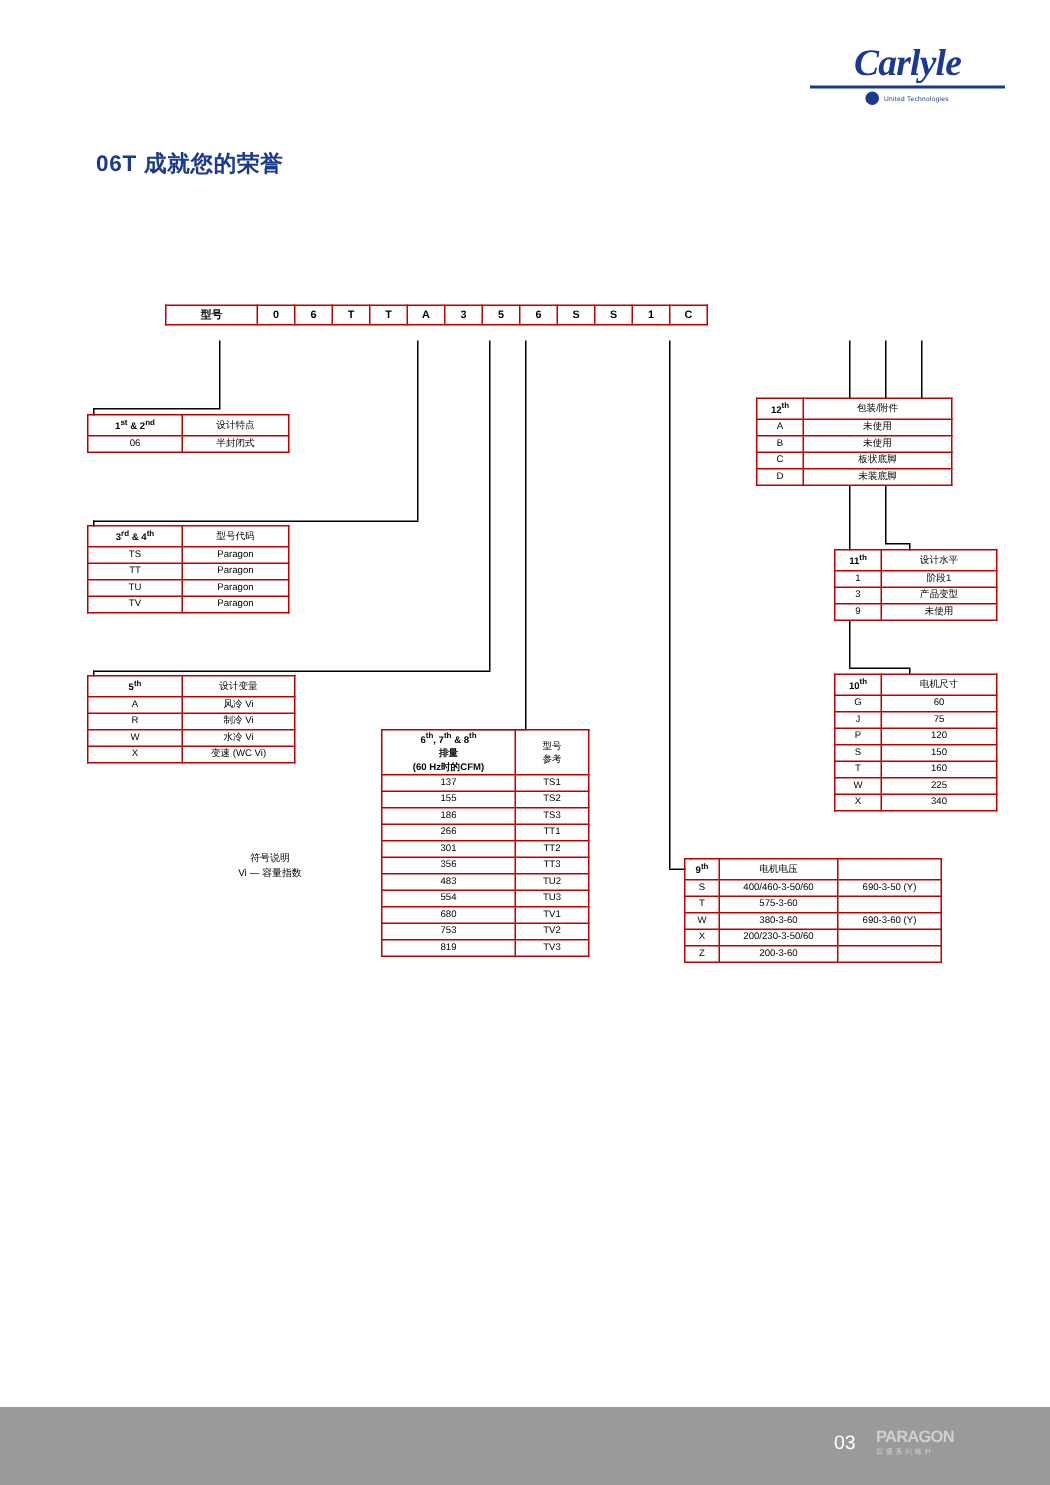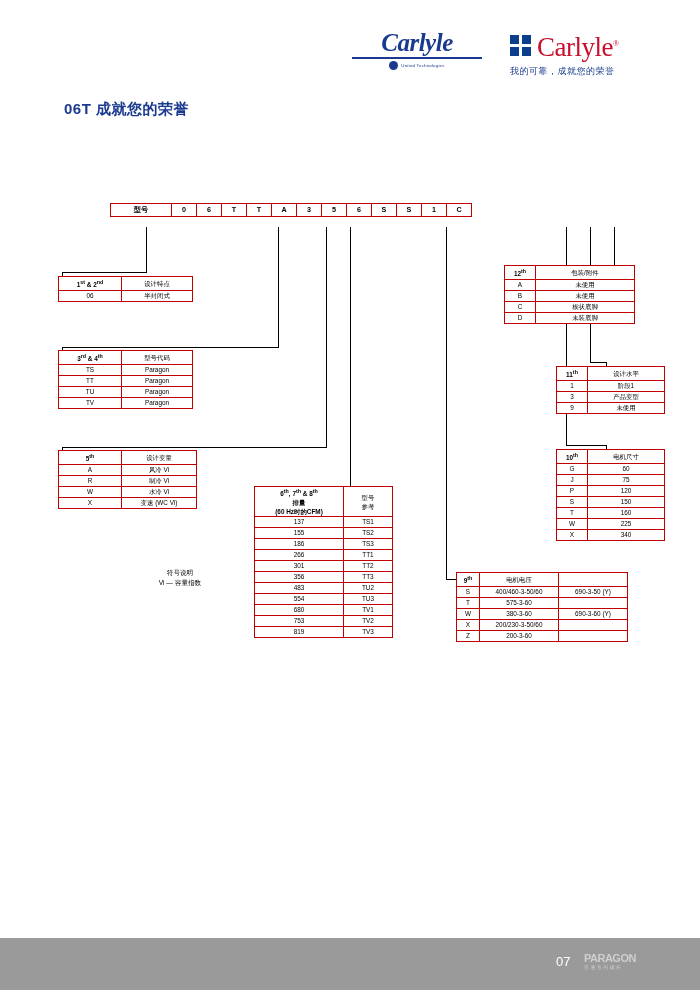--- a/index.html
+++ b/index.html
@@ -81,34 +81,20 @@
   <div class="logos">
     <div class="carrier-logo">
       <div class="carrier-word">Carlyle</div>
       <div class="carrier-rule"></div>
       <div class="carrier-sub">
         <div class="carrier-dot"></div>
         <span>United Technologies</span>
       </div>
     </div>
 
-    <div class="carlyle-logo">
-      <div class="carlyle-top">
-        <div class="carlyle-mark">
-          <i style="left:0;top:0;width:9px;height:9px;"></i>
-          <i style="left:12px;top:0;width:9px;height:9px;"></i>
-          <i style="left:0;top:12px;width:9px;height:9px;"></i>
-          <i style="left:12px;top:12px;width:9px;height:9px;"></i>
-        </div>
-        <div class="carlyle-word">
-          <span>Carlyle</span><span class="carlyle-reg">®</span>
-        </div>
-      </div>
-      <div class="carlyle-sub">我的可靠，成就您的荣誉</div>
-    </div>
   </div>
 
   <div class="title">06T 成就您的荣誉</div>
 
   <table class="tbl" id="model-table">
     <tbody>
     <tr>
       <td class="name lbl">型号</td>
       <td class="dig">0</td>
       <td class="dig">6</td>
@@ -397,18 +383,18 @@
           <td>板状底脚</td>
         </tr>
     <tr>
           <td>D</td>
           <td>未装底脚</td>
         </tr>
   </tbody>
     </table>
 
   <div class="foot">
-    <div class="pg">07</div>
+    <div class="pg">03</div>
     <div class="brand">PARAGON</div>
     <div class="brandsub">百 通 系 列 螺 杆</div>
   </div>
 
 </div>
 
 </body></html>

